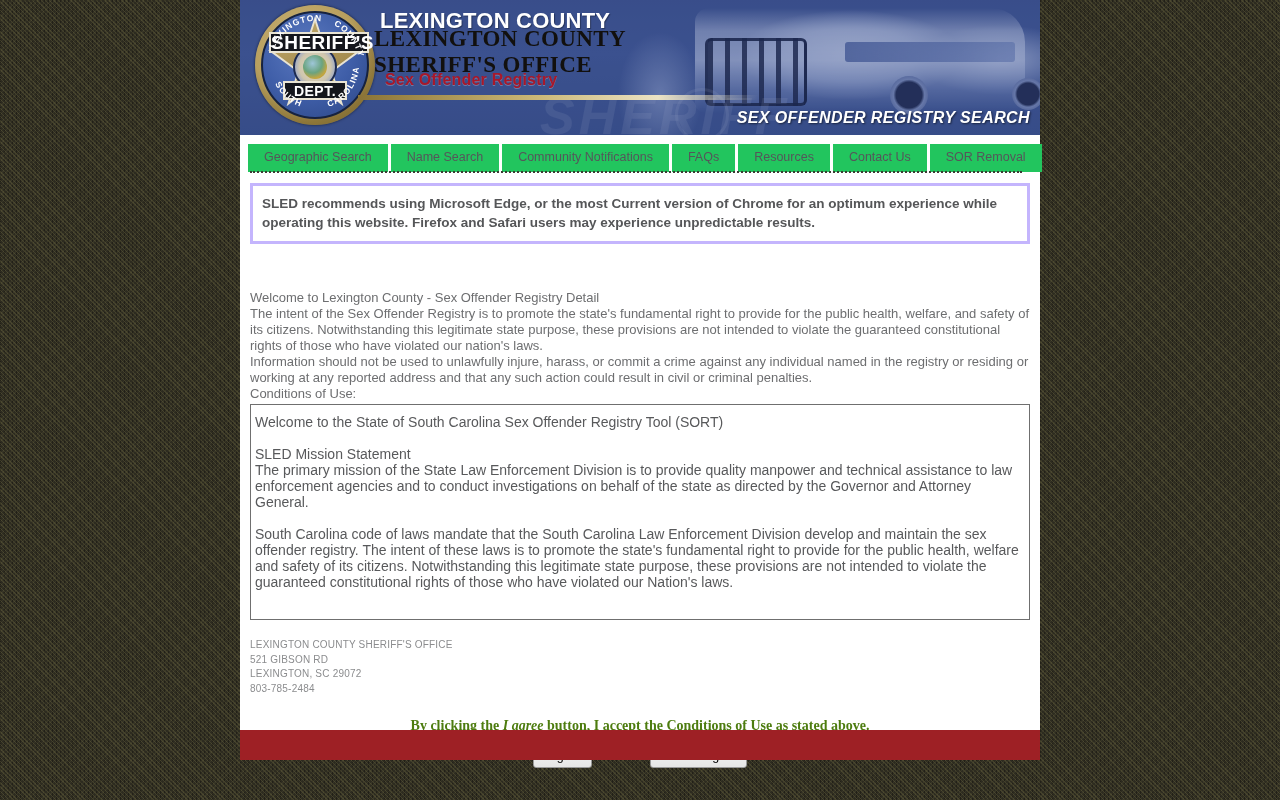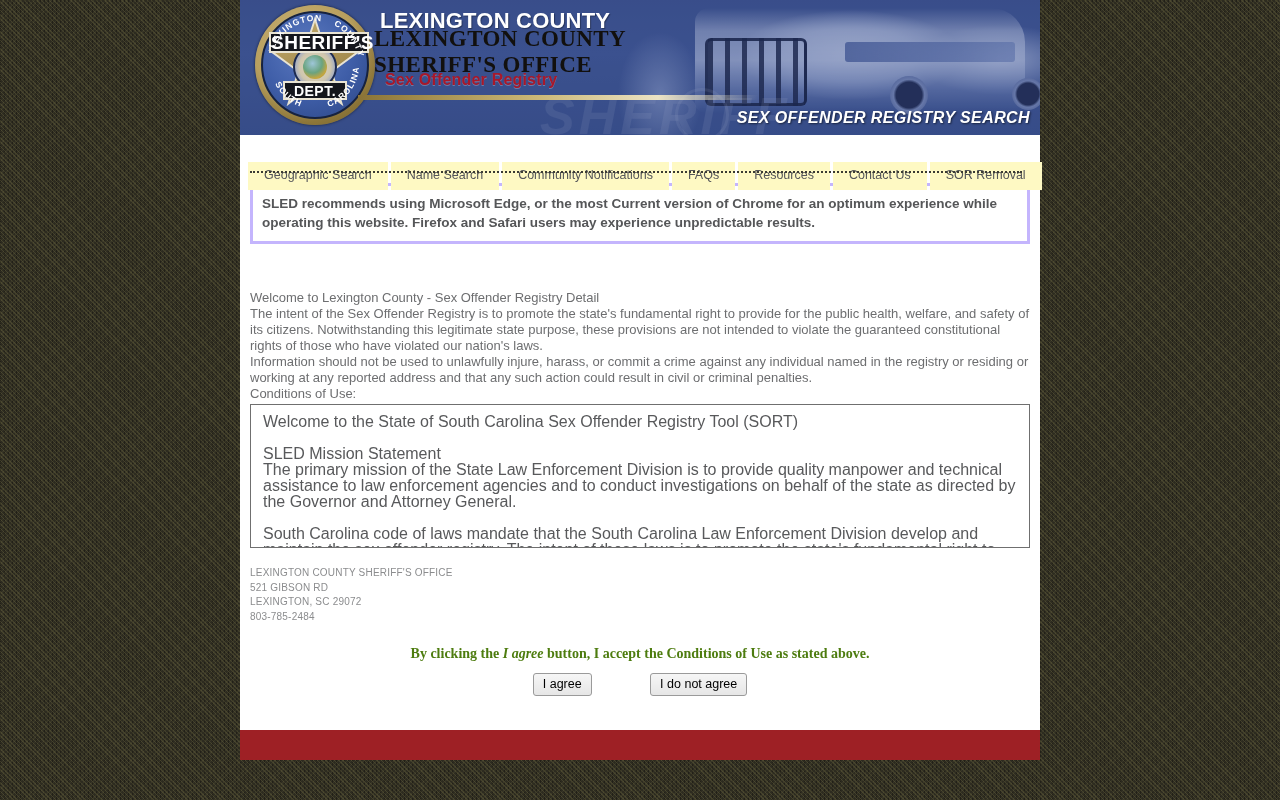--- a/index.html
+++ b/index.html
@@ -245,29 +245,28 @@
     position: relative;
     padding: 9px 0 0 8px;
     height: 40px;
     box-sizing: border-box;
   }
   .navtabs {
     display: flex;
     gap: 3px;
   }
   .navtab {
-    background: #fef9c3;
+    background: #22c55e;
     color: #55565a;
     font-size: 12.5px;
     font-family: "Liberation Sans", sans-serif;
     padding: 6px 16px 7px;
     cursor: pointer;
     white-space: nowrap;
     line-height: 15px;
-    margin-top: 18px;
   }
   .navrule {
     position: absolute;
     left: 10px;
     bottom: 2px;
     width: 772px;
     height: 0;
     border-bottom: 2px dotted #3b3b33;
   }
 
@@ -295,25 +294,25 @@
   .intro p { margin: 0; }
   .conditions-label {
     color: #6d6e70;
     font-size: 13px;
     line-height: 16px;
   }
   .conditions-box {
     margin-top: 2px;
     border: 1px solid #6f6f6f;
     background: #ffffff;
-    padding: 9px 8px 9px 12px;
+    padding: 9px 8px 9px 4px;
     color: #58595b;
-    font-size: 16px;
+    font-size: 14px;
     line-height: 16px;
-    height: 144px;
+    height: 216px;
     box-sizing: border-box;
     overflow: hidden;
     font-family: "Liberation Sans", sans-serif;
   }
   .conditions-box p { margin: 0 0 16px 0; }
   .conditions-box p:last-child { margin-bottom: 0; }
 
   .addr {
     margin-top: 18px;
     color: #8b8c8e;

